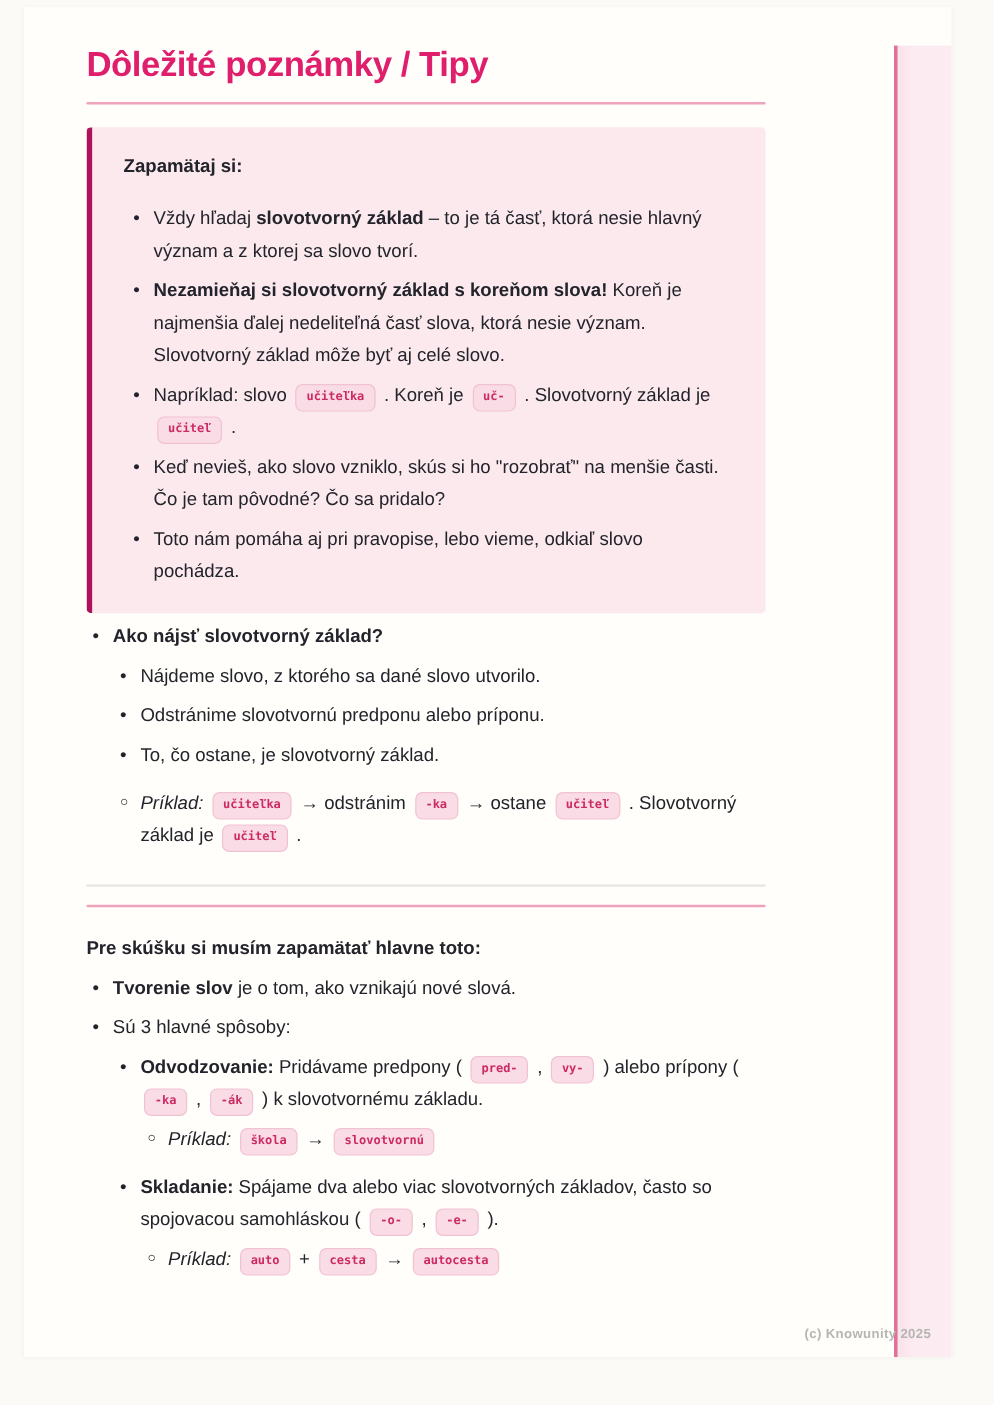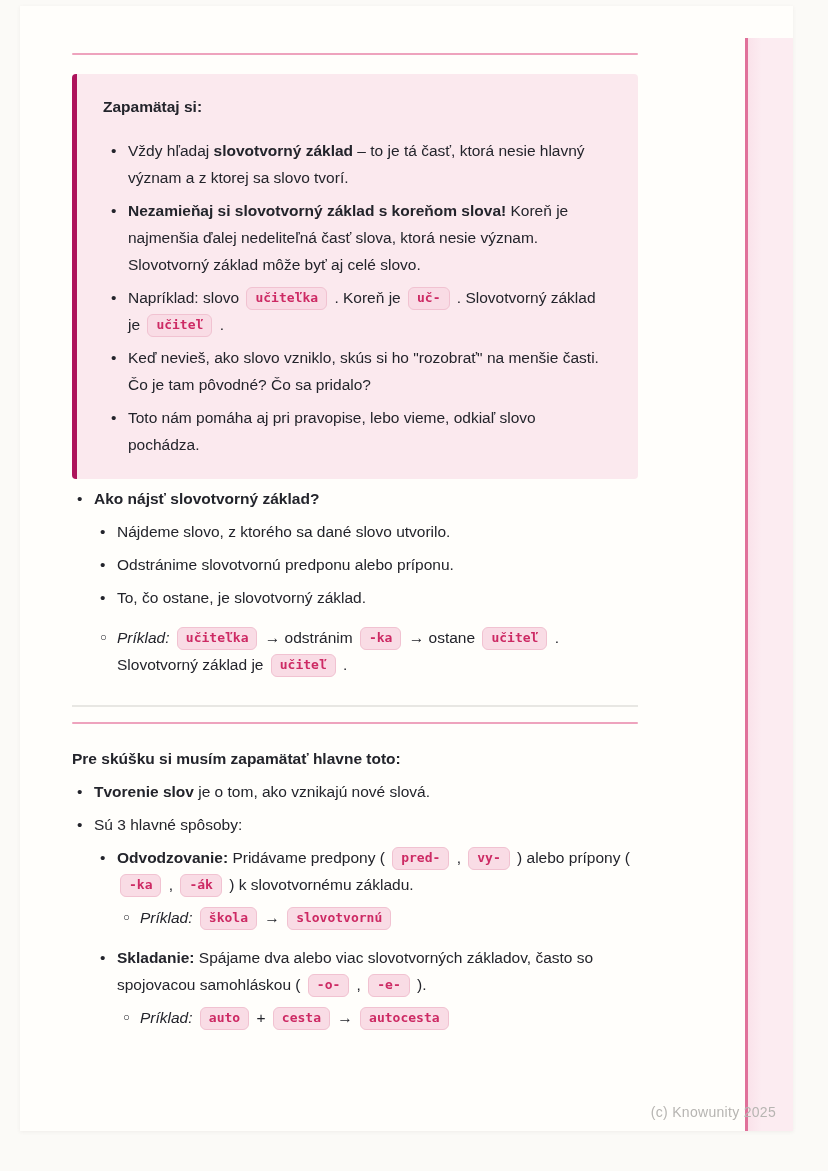--- a/index.html
+++ b/index.html
@@ -28,41 +28,42 @@
   .li .marker{flex:none;width:17px;}
   .li .marker.circle{font-size:11.5px;}
   .li-text{flex:1;}
   .li.lv0{margin-left:5px;}
   .li.lv1{margin-left:28px;}
   .li.lv2{margin-left:51px;}
   .li.gap{margin-top:13px;}
   .callout .li.lv0{margin-left:8px;margin-top:6px;}
   b{font-weight:700;}
   i{font-style:italic;}
-  .code{font-family:"DejaVu Sans Mono","Liberation Mono",monospace;font-size:13px;font-weight:700;
+  .code{font-family:"DejaVu Sans Mono","Liberation Mono",monospace;font-size:10px;font-weight:700;
         color:var(--code-text);background:var(--code-bg);border:1px solid var(--code-border);
         border-radius:6px;padding:2px 8px 3px 8px;margin:0 3px;white-space:nowrap;display:inline-block;
         line-height:16px;vertical-align:1px;}
   .divider{height:2px;background:var(--divider);border:none;margin:27px 0 0 0;}
   .section-2-title{margin-top:33px;}
   .intro{margin:21px 0 0 0;font-weight:bold;}
   .list-after-callout{margin-top:22px;}
   .list-summary{margin-top:14px;}
-  .footer{position:absolute;right:17px;bottom:13px;font-size:14px;line-height:12px;
-          color:var(--footer-text);letter-spacing:0.3px;z-index:3;}
+  .footer{position:absolute;right:17px;bottom:13px;font-size:11px;line-height:12px;
+          color:var(--footer-text);letter-spacing:0.3px;z-index:3;font-weight:bold;}
 </style>
 </head>
 <body>
 
 <div class="canvas">
   <div class="page">
     <div class="strip"></div>
 
     <div class="content">
 
+      <h1 class="section-title">Dôležité poznámky / Tipy</h1>
       <hr class="h-rule">
 
       <div class="callout">
         <p class="callout-title">Zapamätaj si:</p>
         <ul class="rich">
             <li class="li lv0">
               <span class="marker disc">•</span>
               <span class="li-text">Vždy hľadaj <b>slovotvorný základ</b> – to je tá časť, ktorá nesie hlavný význam a z ktorej sa slovo tvorí.</span>
             </li>
             <li class="li lv0">

